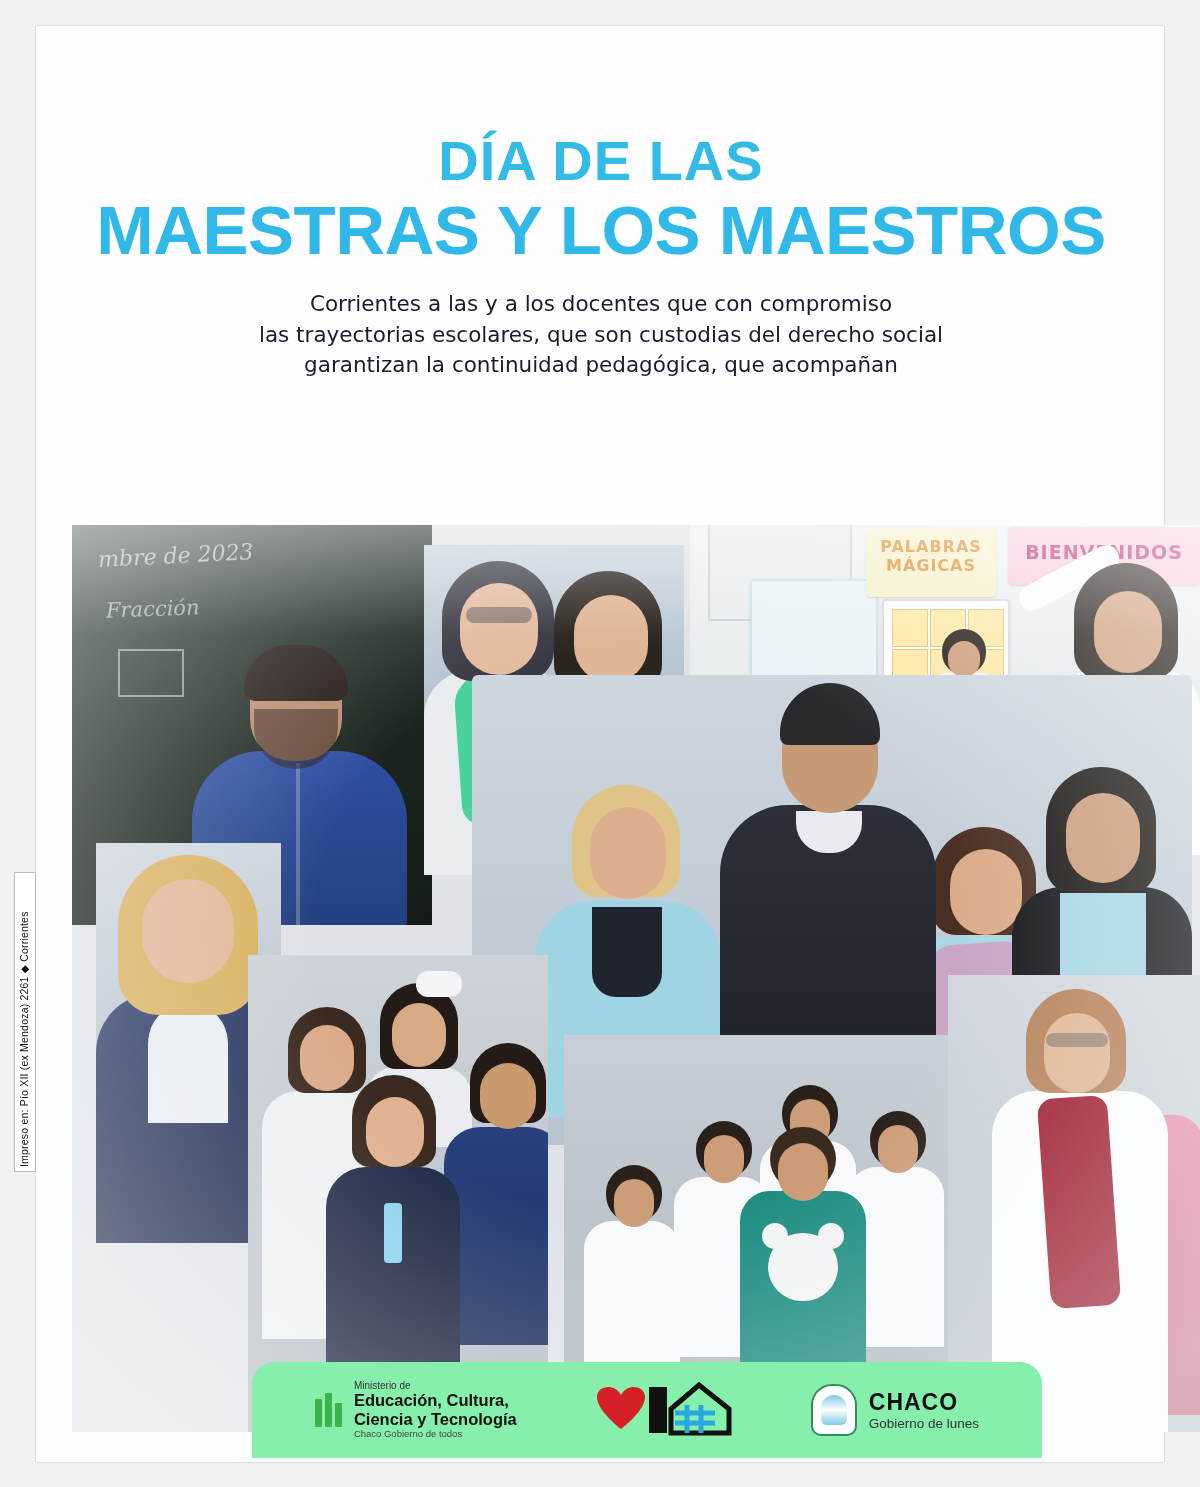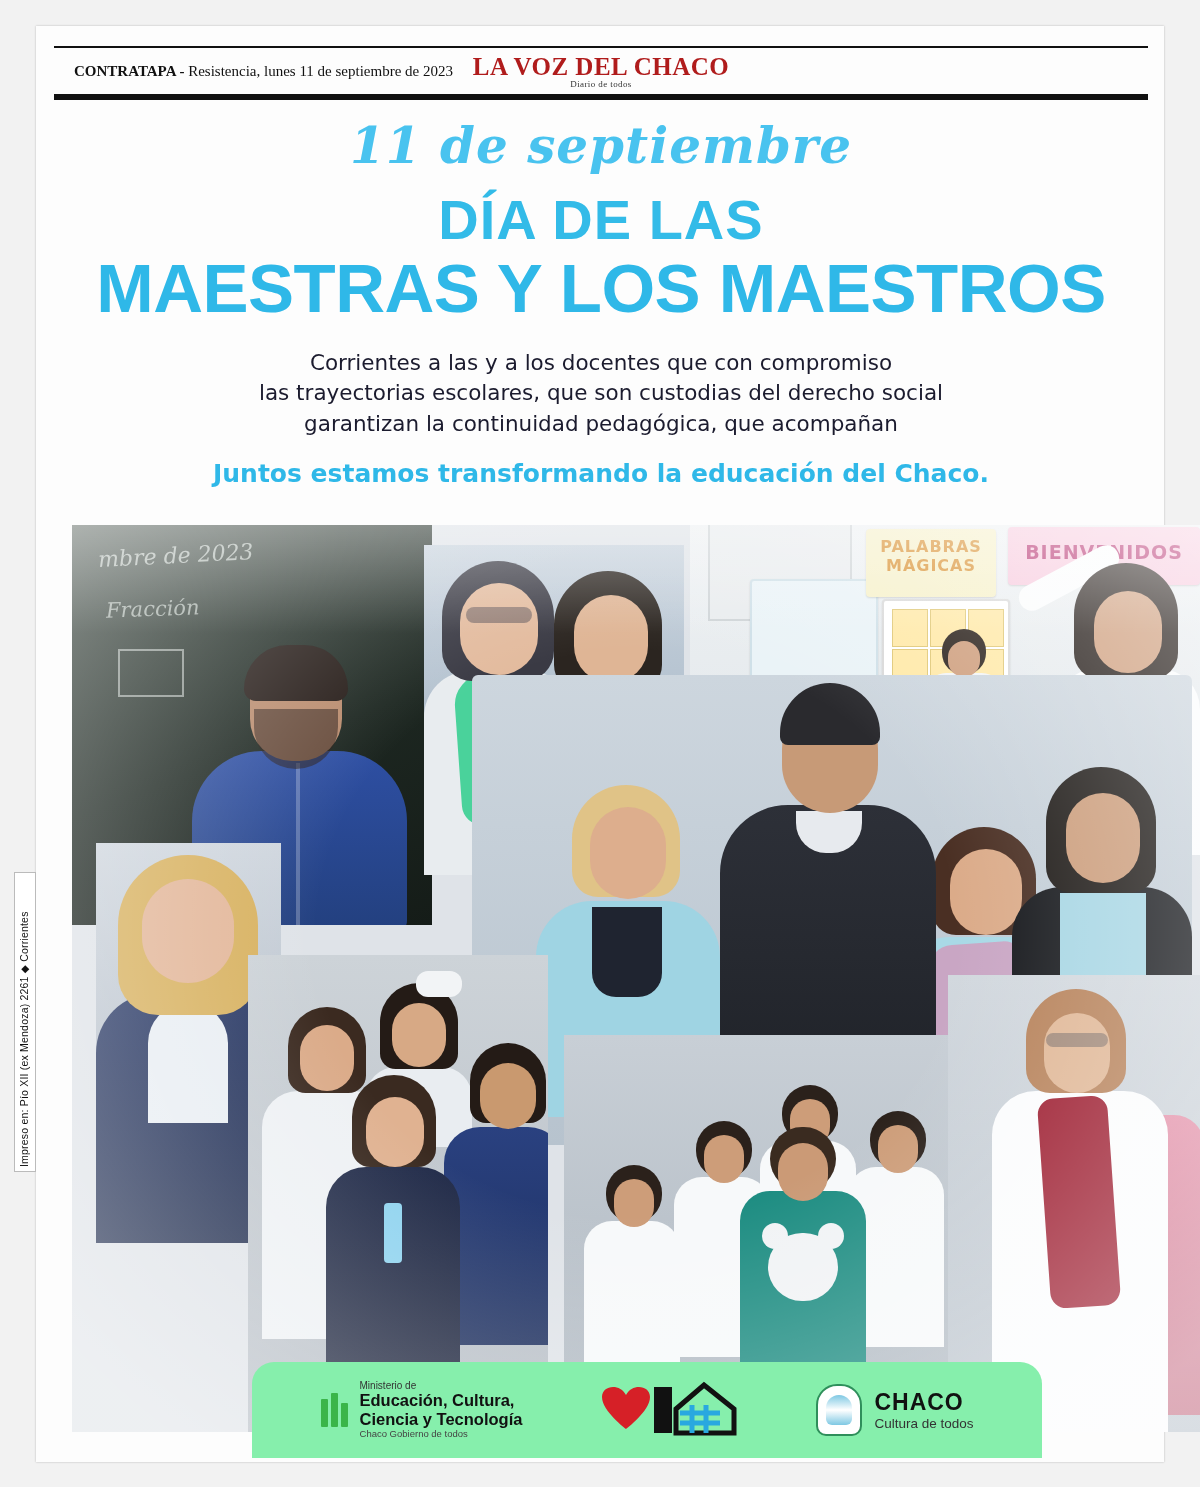--- a/index.html
+++ b/index.html
@@ -411,45 +411,29 @@
   }
   .logo-chaco .txt .c1 { font-size:23px; font-weight:bold; color:#111; letter-spacing:1px;}
   .logo-chaco .txt .c2 { font-size:13.5px; color:#333; }
 </style>
 </head>
 <body>
 
 <div class="page">
   <div class="sheet">
 
-    <div class="header">
-      <div class="header-rule-top"></div>
-      <div class="header-inner">
-        <div class="contratapa">
-          <b>CONTRATAPA -</b>
-          <span>Resistencia, lunes 11 de septiembre de 2023</span>
-        </div>
-        <div class="masthead">
-          <div class="mh-main">LA VOZ DEL CHACO</div>
-          <div class="mh-sub">Diario de todos</div>
-        </div>
-      </div>
-      <div class="header-rule-bottom"></div>
-    </div>
 
     <div class="headline-wrap">
-      <div class="date-script">11 de septiembre</div>
       <div class="title-1">DÍA DE LAS</div>
       <div class="title-2">MAESTRAS Y LOS MAESTROS</div>
       <div class="body-copy">
         <div>Corrientes a las y a los docentes que con compromiso</div>
         <div>las trayectorias escolares, que son custodias del derecho social</div>
         <div>garantizan la continuidad pedagógica, que acompañan</div>
       </div>
-      <div class="tagline">Juntos estamos transformando la educación del Chaco.</div>
     </div>
 
     <div class="collage">
 
       <div class="ph p-board">
         <div class="chalk1">mbre de 2023</div>
         <div class="chalk2">Fracción</div>
         <div class="chalkbox"></div>
         <div class="man-blue">
           <div class="torso"></div>
@@ -637,21 +621,21 @@
           <path d="M86 34 L126 34 M86 44 L126 44 M98 26 L98 54 M112 26 L112 54" stroke="#29a8e0" stroke-width="5"></path>
         </svg>
       </div>
 
       <div class="logo-chaco">
         <div class="shield">
             <div class="inner"></div>
           </div>
         <div class="txt">
           <div class="c1">CHACO</div>
-          <div class="c2">Cultura de todos</div>
+          <div class="c2">Gobierno de lunes</div>
         </div>
       </div>
 
     </div>
 
   </div>
 
   <div class="side-imprint">Impreso en: Pío XII (ex Mendoza) 2261 ◆ Corrientes</div>
 </div>
 

